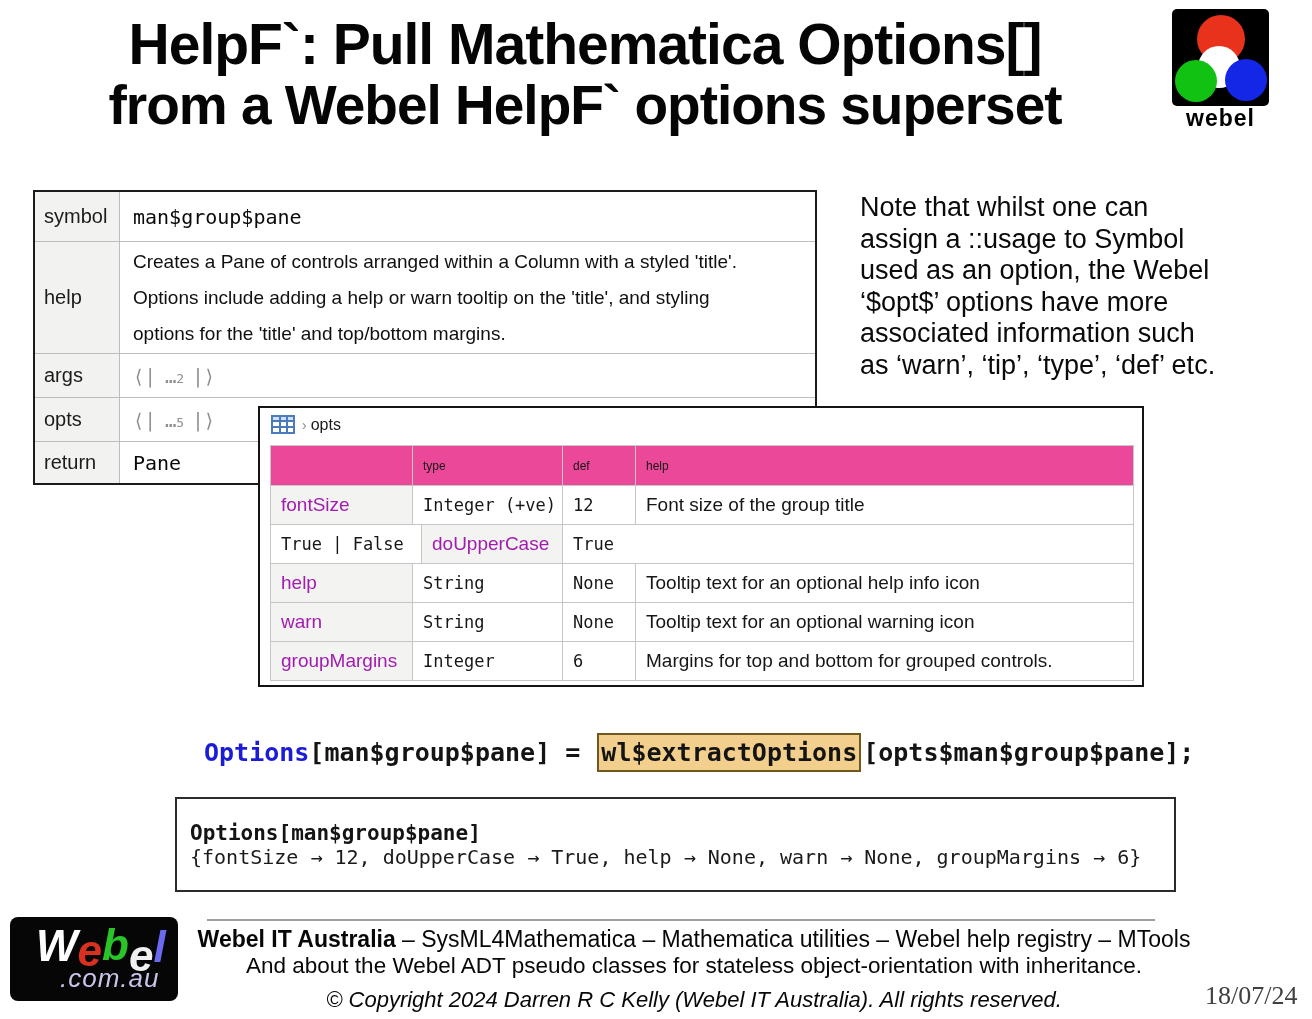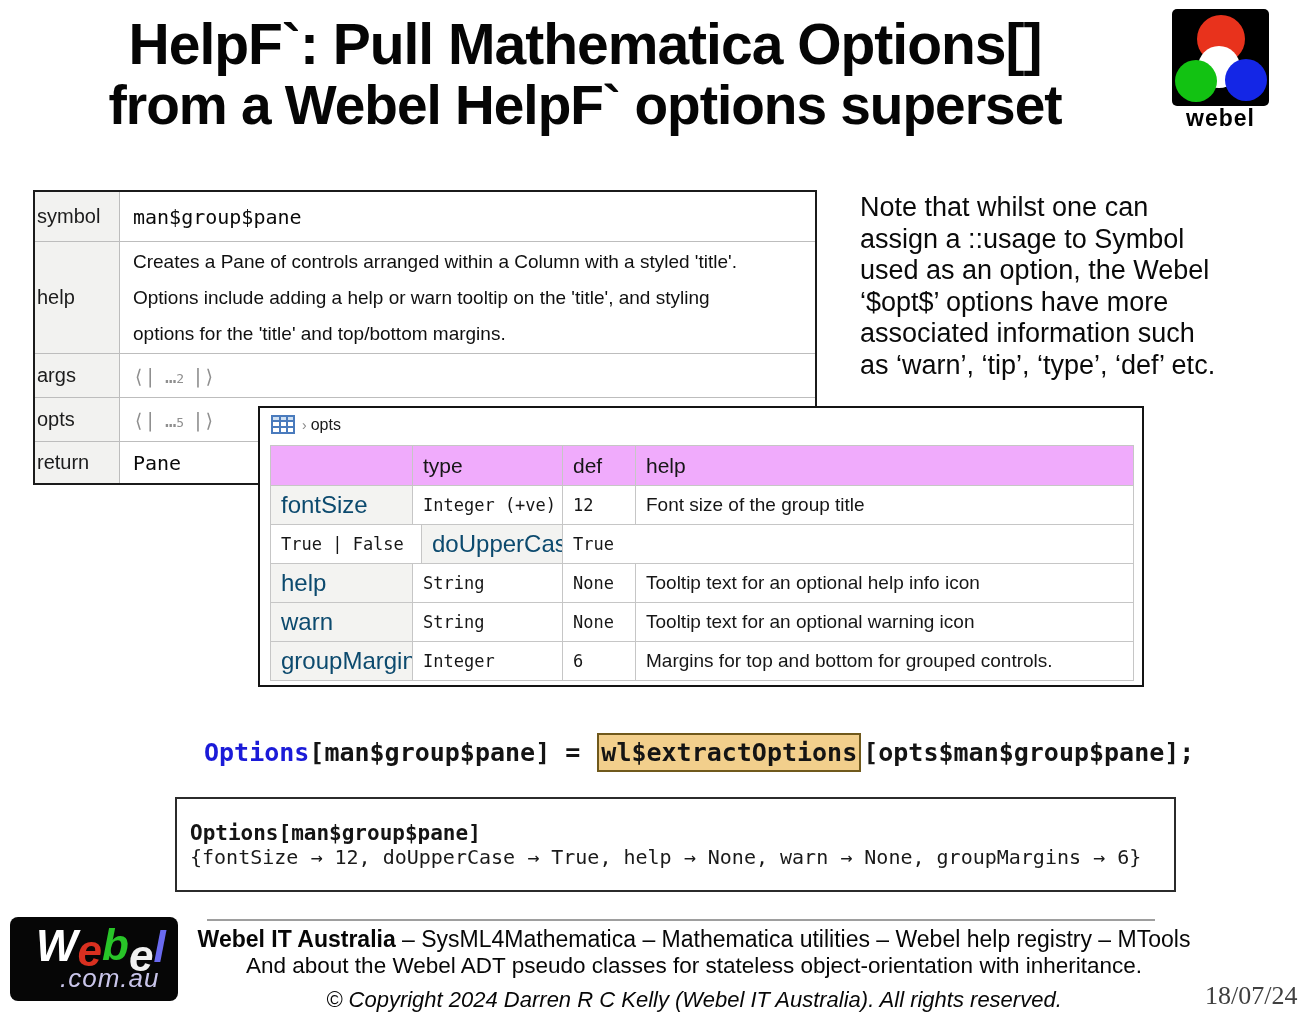--- a/index.html
+++ b/index.html
@@ -16,21 +16,21 @@
   .logo .circle{position:absolute;border-radius:50%;}
   .logo-label{position:absolute;left:1172px;top:105px;width:97px;text-align:center;
               font-weight:bold;font-size:23px;letter-spacing:1px;color:#000;}
 
   
   .doc-table{position:absolute;left:33px;top:190px;width:784px;background:#fff;
              border:2px solid #1b1b1b;box-sizing:border-box;z-index:1;}
   .dt-row{display:flex;border-top:1px solid #bdbdbd;box-sizing:border-box;}
   .dt-row:first-child{border-top:none;}
   .dt-label{flex:0 0 85px;width:85px;background:#f2f2f0;border-right:1px solid #bdbdbd;
-            display:flex;align-items:center;padding-left:2px;font-size:20px;color:#1c1c1c;box-sizing:border-box;}
+            display:flex;align-items:center;padding-left:9px;font-size:20px;color:#1c1c1c;box-sizing:border-box;}
   .dt-value{flex:1;display:flex;align-items:center;padding-left:13px;box-sizing:border-box;}
   .h-symbol{height:49px}.h-help{height:112px}.h-args{height:44px}.h-opts{height:44px}.h-return{height:42px}
   .mono{font-family:"DejaVu Sans Mono","DejaVu Sans",monospace;}
   .dt-symbol-value{font-size:20px;}
   .dt-help-value{font-size:19px;line-height:36px;white-space:pre-line;color:#101010;}
   .dt-return-value{font-size:20px;}
   .assoc{color:#8f8f8f;font-family:"DejaVu Sans Mono","DejaVu Sans",monospace;font-size:19px;display:flex;align-items:baseline;}
   .assoc .dots{margin-left:9px;}
   .assoc sub{font-size:13px;line-height:0;}
   .assoc .close{margin-left:8px;}
@@ -43,25 +43,25 @@
   .opts-panel{position:absolute;left:258px;top:406px;width:886px;height:281px;background:#fff;
               border:2px solid #141414;box-sizing:border-box;z-index:2;}
   .op-header{position:absolute;left:11px;top:7px;display:flex;align-items:center;}
   .op-chevron{color:#8a8a8a;font-size:14px;margin-left:7px;}
   .op-name{font-size:16px;color:#1a1a1a;margin-left:4px;}
   .op-table{position:absolute;left:10px;top:37px;right:8px;border:1px solid #c6c6c6;box-sizing:border-box;}
   .ot-row{display:flex;height:39px;border-top:1px solid #c6c6c6;box-sizing:border-box;}
   .ot-row:first-child{border-top:none;}
   .ot-cell{display:flex;align-items:center;padding-left:10px;box-sizing:border-box;border-left:1px solid #c6c6c6;overflow:hidden;}
   .ot-cell:first-child{border-left:none;}
-  .ot-c0{flex:0 0 141px;background:#f3f3f1;font-size:24px;color:#0c4a6e;}
+  .ot-c0{flex:0 0 141px;background:#f3f3f1;font-size:19px;color:#a21caf;}
   .ot-c1{flex:0 0 150px;font-family:"DejaVu Sans Mono","DejaVu Sans",monospace;font-size:17px;color:#161616;}
   .ot-c2{flex:0 0 73px;font-family:"DejaVu Sans Mono","DejaVu Sans",monospace;font-size:17px;color:#161616;}
   .ot-c3{flex:1;font-size:19px;color:#161616;}
-  .ot-row.ot-header .ot-cell{background:#f0abfc;font-family:"Liberation Sans",sans-serif;font-size:21px;color:#161616;}
+  .ot-row.ot-header .ot-cell{background:#ec4899;font-family:"Liberation Sans",sans-serif;font-size:12px;color:#161616;}
 
   
   .code-line{position:absolute;left:168px;top:733px;display:flex;align-items:center;white-space:pre;
              font-family:"DejaVu Sans Mono","DejaVu Sans",monospace;font-weight:bold;font-size:25px;color:#141414;margin-left:36px;}
   .code-kw{color:#1b1bd8;}
   .code-hl{background:#f2cf8c;border:2px solid #70591c;padding:3px 2px;margin:0 2px;}
 
   
   .output-box{position:absolute;left:175px;top:797px;width:1001px;height:95px;border:2px solid #2b2b2b;
               box-sizing:border-box;display:flex;flex-direction:column;justify-content:center;

